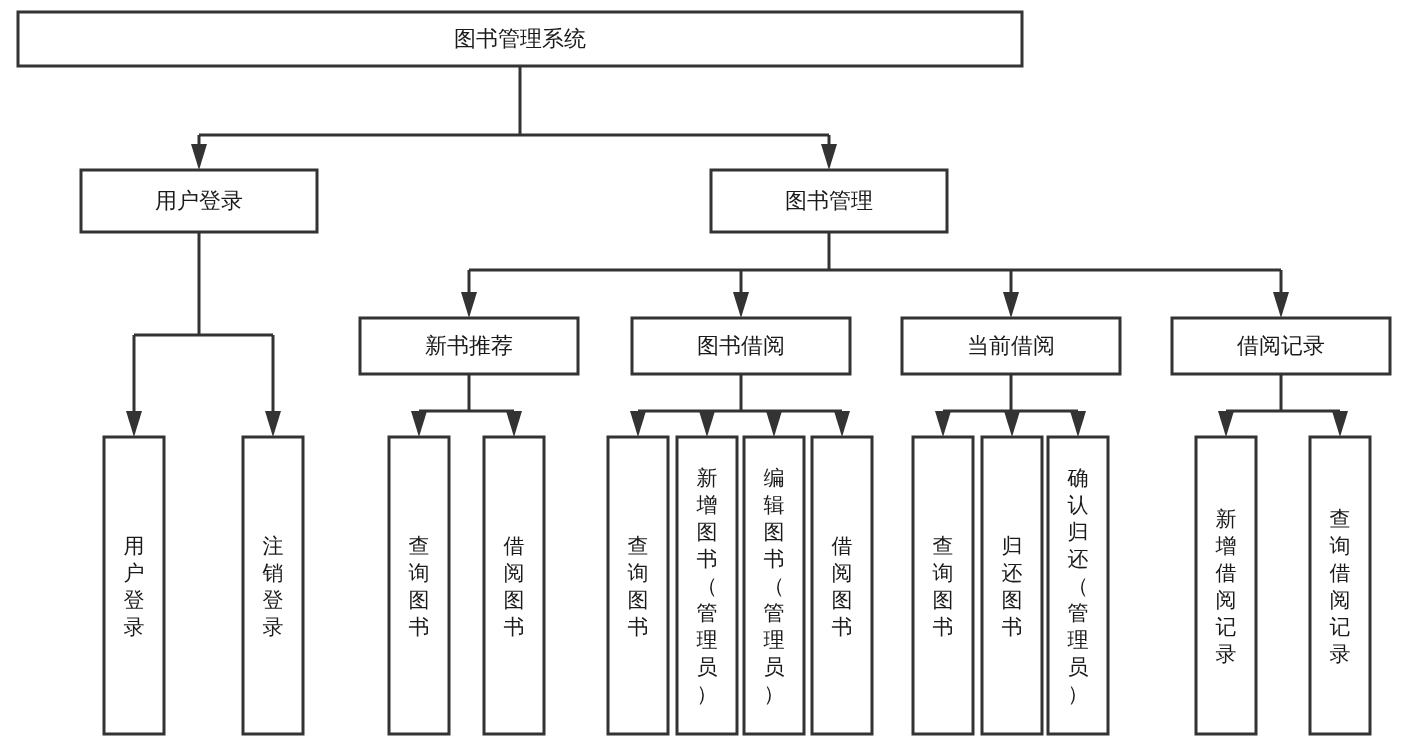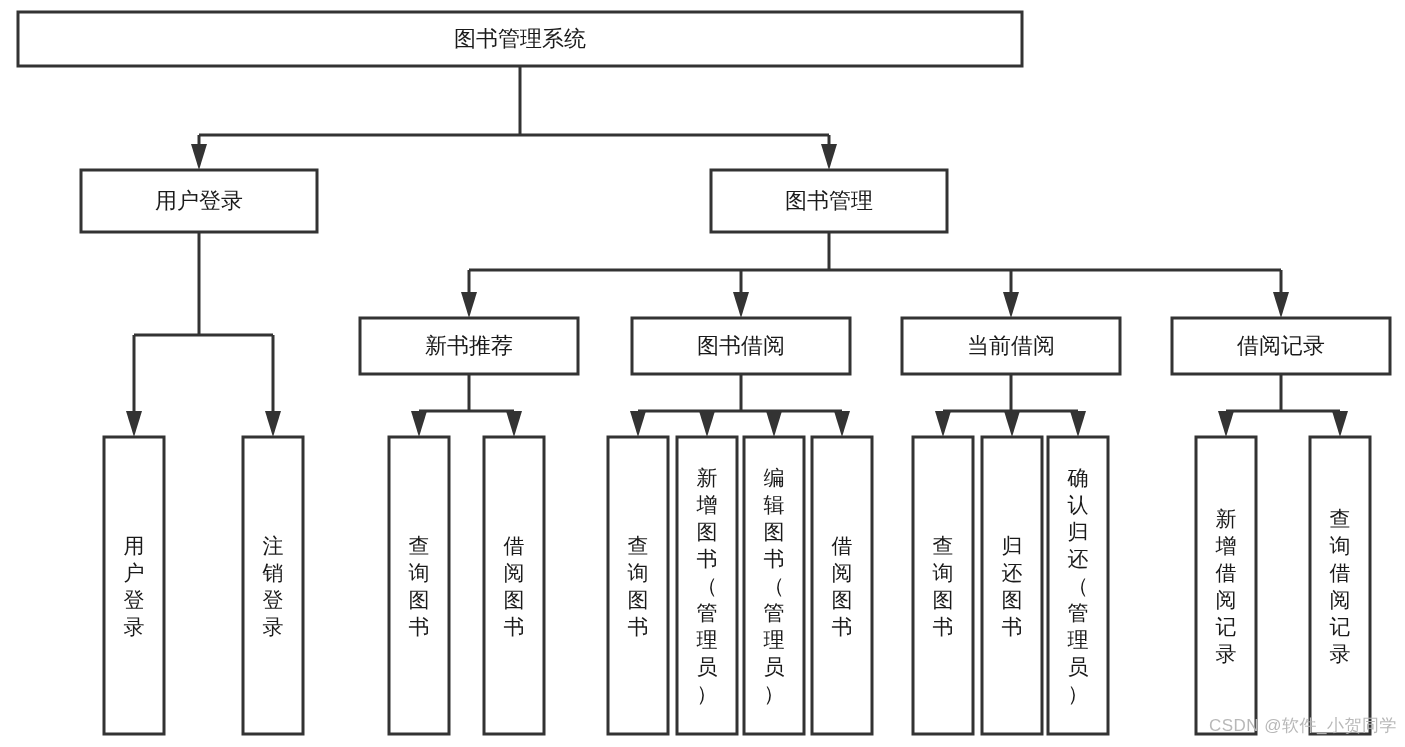--- a/index.html
+++ b/index.html
@@ -200,14 +200,13 @@
         <g>
           <rect x="1196" y="437" width="60" height="297" class="node-box"></rect>
           <text x="1226" y="525.56" class="node-label-v"><tspan x="1226" dy="0">新</tspan><tspan x="1226" dy="27">增</tspan><tspan x="1226" dy="27">借</tspan><tspan x="1226" dy="27">阅</tspan><tspan x="1226" dy="27">记</tspan><tspan x="1226" dy="27">录</tspan></text>
         </g>
         <g>
           <rect x="1310" y="437" width="60" height="297" class="node-box"></rect>
           <text x="1340" y="525.56" class="node-label-v"><tspan x="1340" dy="0">查</tspan><tspan x="1340" dy="27">询</tspan><tspan x="1340" dy="27">借</tspan><tspan x="1340" dy="27">阅</tspan><tspan x="1340" dy="27">记</tspan><tspan x="1340" dy="27">录</tspan></text>
         </g>
       </g>
   </svg>
-  <div class="watermark-text">CSDN @软件_小贺同学</div>
 </div>
 
 </body></html>

